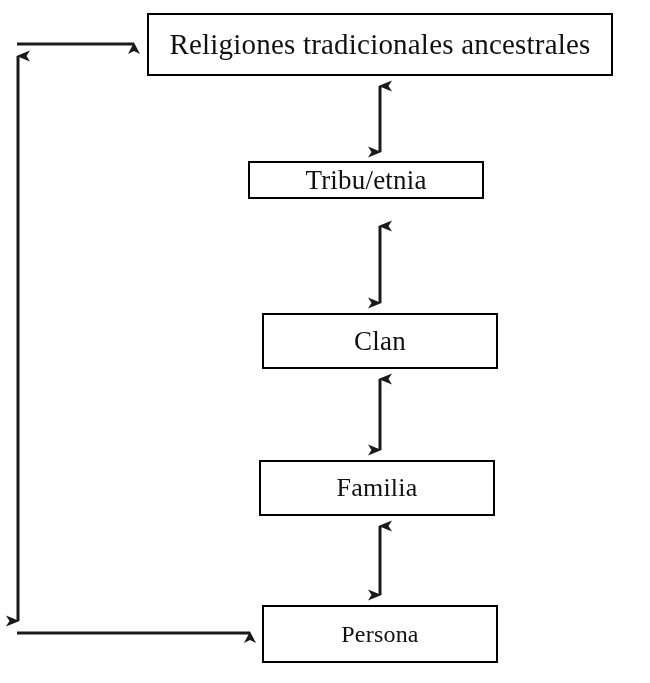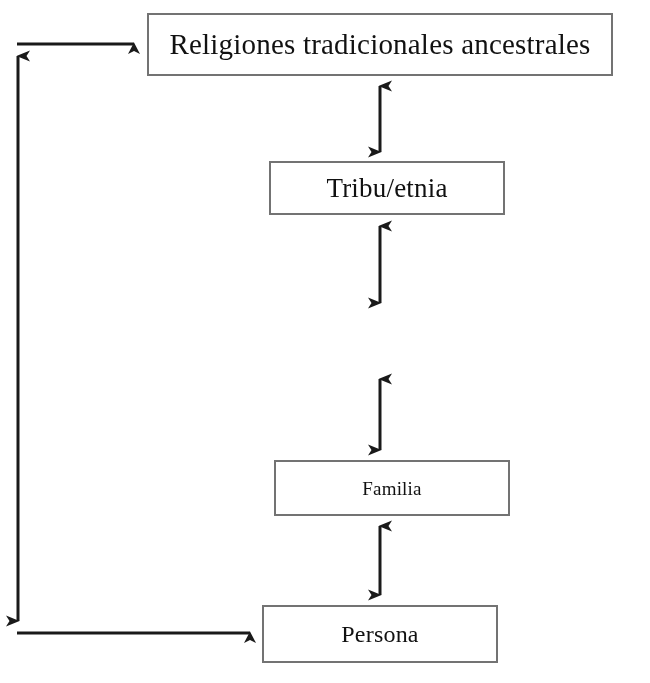--- a/index.html
+++ b/index.html
@@ -21,60 +21,60 @@
   #diagram-svg {
     position: absolute;
     left: 0;
     top: 0;
     width: 650px;
     height: 683px;
   }
   .node-box {
     position: absolute;
     box-sizing: border-box;
-    border: 2px solid #737373;
+    border: 2px solid #000000;
     background: #ffffff;
     display: flex;
     align-items: center;
     justify-content: center;
     text-align: center;
     color: #111111;
     font-family: "Liberation Serif", "DejaVu Serif", serif;
     font-weight: 400;
     letter-spacing: 0.2px;
     line-height: 1;
     white-space: nowrap;
   }
   #node-religiones {
     left: 147px;
     top: 13px;
     width: 466px;
     height: 63px;
     font-size: 29px;
   }
   #node-tribu {
-    left: 269px;
+    left: 248px;
     top: 161px;
     width: 236px;
-    height: 54px;
+    height: 38px;
     font-size: 27px;
   }
   #node-clan {
     left: 262px;
     top: 313px;
     width: 236px;
     height: 56px;
     font-size: 27px;
   }
   #node-familia {
-    left: 274px;
+    left: 259px;
     top: 460px;
     width: 236px;
     height: 56px;
-    font-size: 19px;
+    font-size: 26px;
   }
   #node-persona {
     left: 262px;
     top: 605px;
     width: 236px;
     height: 58px;
     font-size: 24px;
   }
 </style>
 </head>
@@ -111,20 +111,23 @@
   </svg>
 
   <div class="node-box" id="node-religiones">
     <span>Religiones tradicionales ancestrales</span>
   </div>
 
   <div class="node-box" id="node-tribu">
     <span>Tribu/etnia</span>
   </div>
 
+  <div class="node-box" id="node-clan">
+    <span>Clan</span>
+  </div>
 
   <div class="node-box" id="node-familia">
     <span>Familia</span>
   </div>
 
   <div class="node-box" id="node-persona">
     <span>Persona</span>
   </div>
 
 </div>

